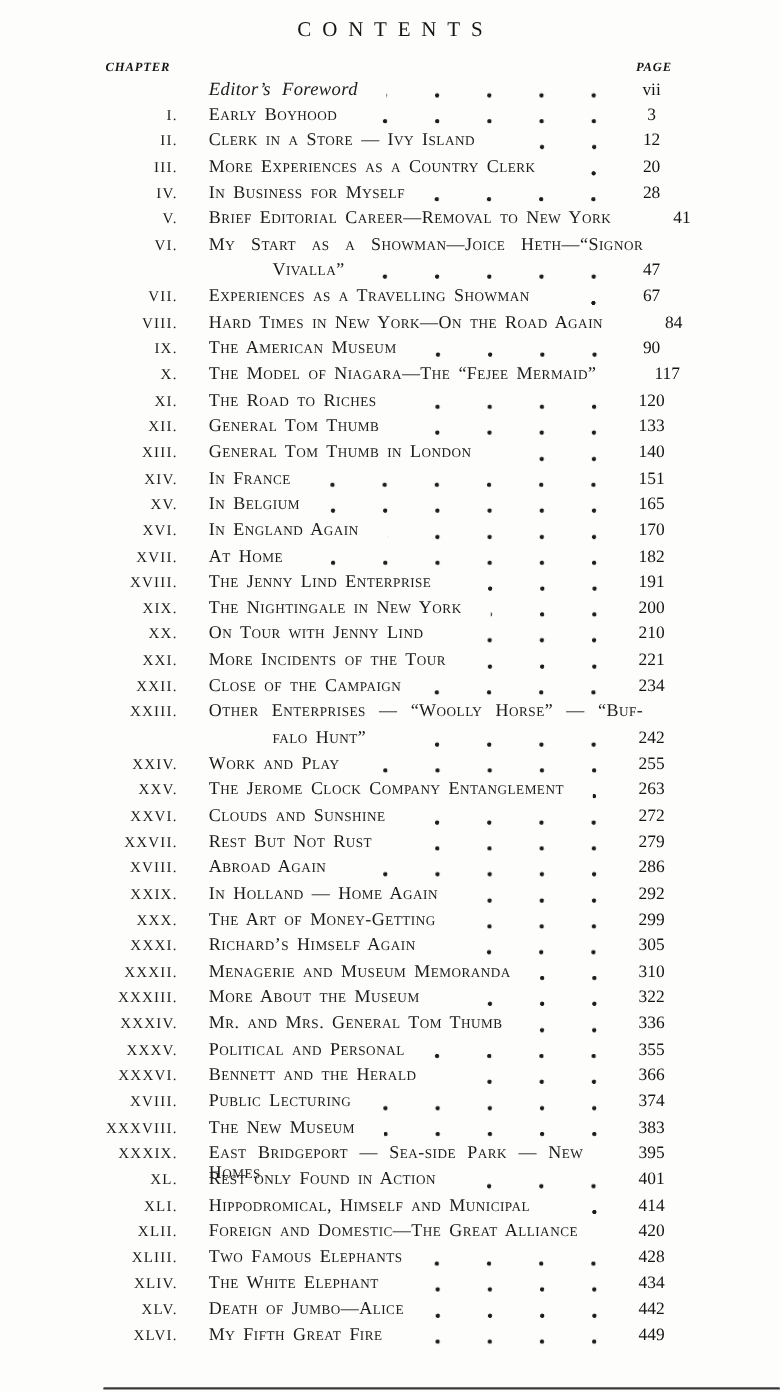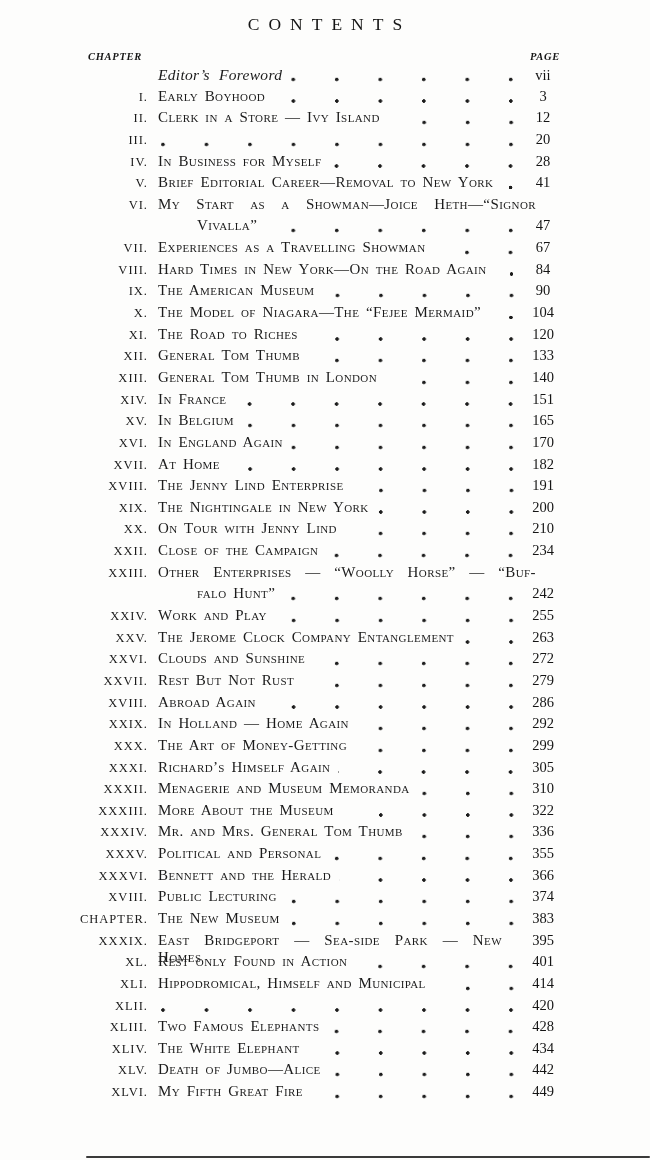--- a/index.html
+++ b/index.html
@@ -39,20 +39,21 @@
     font-style:italic;
   }
   .colhead .chapter-label{padding-left:20px;}
   .toc{
     margin:0 90px 0 68px;
   }
   .line{
     display:flex;
     align-items:baseline;
     height:var(--rh);
+    gap:16px;
   }
   .num{
     flex:none;
     width:80px;
     text-align:right;
     font-size:12.5px;
     letter-spacing:1px;
     color:#1b1b1b;
   }
   .title{
@@ -88,21 +89,21 @@
     background-position:right center;
   }
   .pagenum{
     flex:none;
     min-width:34px;
     text-align:center;
     font-size:14.5px;
     color:#141414;
   }
   .indent{flex:none;width:125px;}
-  .l2 .title{margin-left:4px;}
+  .l2 .title{margin-left:18px;}
   .scan-edge{
     position:absolute;
     bottom:2px;left:86px;right:0;
     height:2px;
     background:#3a3a3a;
     border-radius:1px;
   }
 </style>
 </head>
 <body>
@@ -139,20 +140,21 @@
       <span class="num">II.</span>
       <span class="title">Clerk in a Store — Ivy Island</span>
       <span class="leader"></span>
       <span class="pagenum">12</span>
     </div>
 
   </div>
       <div class="entry">
     <div class="line l1">
       <span class="num">III.</span>
+      <span class="title">More Experiences as a Country Clerk</span>
       <span class="leader"></span>
       <span class="pagenum">20</span>
     </div>
 
   </div>
       <div class="entry">
     <div class="line l1">
       <span class="num">IV.</span>
       <span class="title">In Business for Myself</span>
       <span class="leader"></span>
@@ -207,21 +209,21 @@
       <span class="leader"></span>
       <span class="pagenum">90</span>
     </div>
 
   </div>
       <div class="entry">
     <div class="line l1">
       <span class="num">X.</span>
       <span class="title">The Model of Niagara—The “Fejee Mermaid”</span>
       <span class="leader"></span>
-      <span class="pagenum">104</span>
+      <span class="pagenum">117</span>
     </div>
 
   </div>
       <div class="entry">
     <div class="line l1">
       <span class="num">XI.</span>
       <span class="title">The Road to Riches</span>
       <span class="leader"></span>
       <span class="pagenum">120</span>
     </div>
@@ -298,20 +300,29 @@
       <span class="pagenum">200</span>
     </div>
 
   </div>
       <div class="entry">
     <div class="line l1">
       <span class="num">XX.</span>
       <span class="title">On Tour with Jenny Lind</span>
       <span class="leader"></span>
       <span class="pagenum">210</span>
+    </div>
+
+  </div>
+      <div class="entry">
+    <div class="line l1">
+      <span class="num">XXI.</span>
+      <span class="title">More Incidents of the Tour</span>
+      <span class="leader"></span>
+      <span class="pagenum">221</span>
     </div>
 
   </div>
       <div class="entry">
     <div class="line l1">
       <span class="num">XXII.</span>
       <span class="title">Close of the Campaign</span>
       <span class="leader"></span>
       <span class="pagenum">234</span>
     </div>
@@ -451,21 +462,21 @@
     <div class="line l1">
       <span class="num">XVIII.</span>
       <span class="title">Public Lecturing</span>
       <span class="leader"></span>
       <span class="pagenum">374</span>
     </div>
 
   </div>
       <div class="entry">
     <div class="line l1">
-      <span class="num">CHAPTER.</span>
+      <span class="num">XXXVIII.</span>
       <span class="title">The New Museum</span>
       <span class="leader"></span>
       <span class="pagenum">383</span>
     </div>
 
   </div>
       <div class="entry">
     <div class="line l1">
       <span class="num">XXXIX.</span>
       <span class="title spread">East Bridgeport — Sea-side Park — New Homes</span>
@@ -488,20 +499,21 @@
       <span class="num">XLI.</span>
       <span class="title">Hippodromical, Himself and Municipal</span>
       <span class="leader"></span>
       <span class="pagenum">414</span>
     </div>
 
   </div>
       <div class="entry">
     <div class="line l1">
       <span class="num">XLII.</span>
+      <span class="title">Foreign and Domestic—The Great Alliance</span>
       <span class="leader"></span>
       <span class="pagenum">420</span>
     </div>
 
   </div>
       <div class="entry">
     <div class="line l1">
       <span class="num">XLIII.</span>
       <span class="title">Two Famous Elephants</span>
       <span class="leader"></span>

